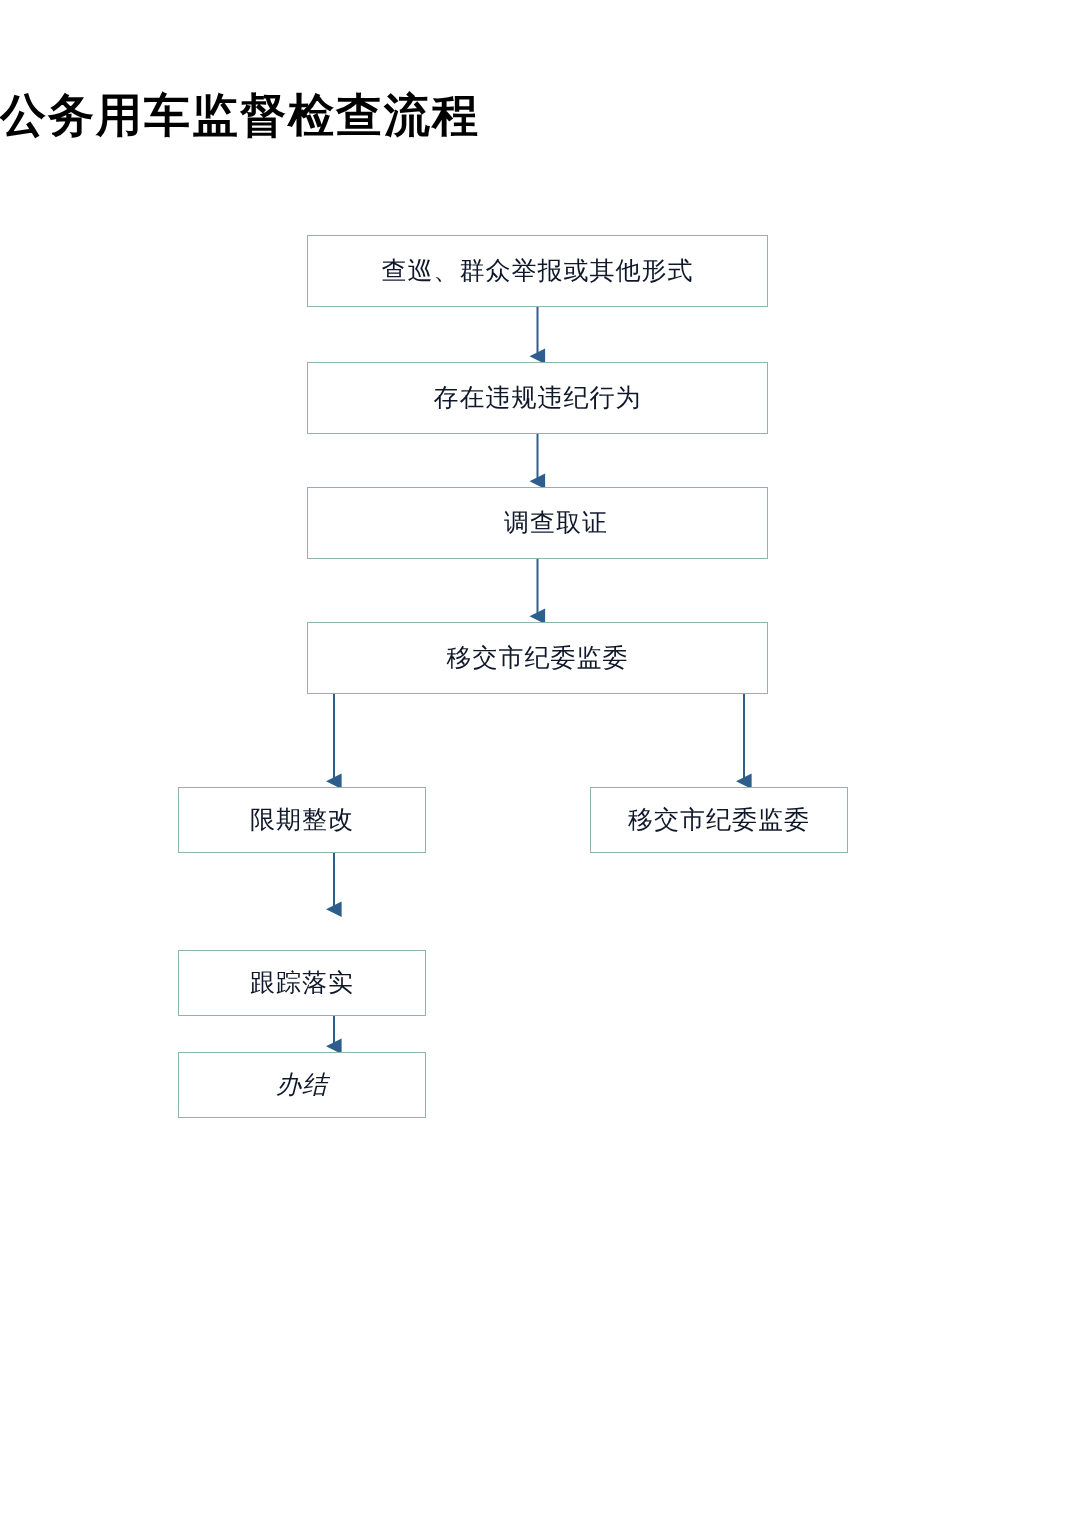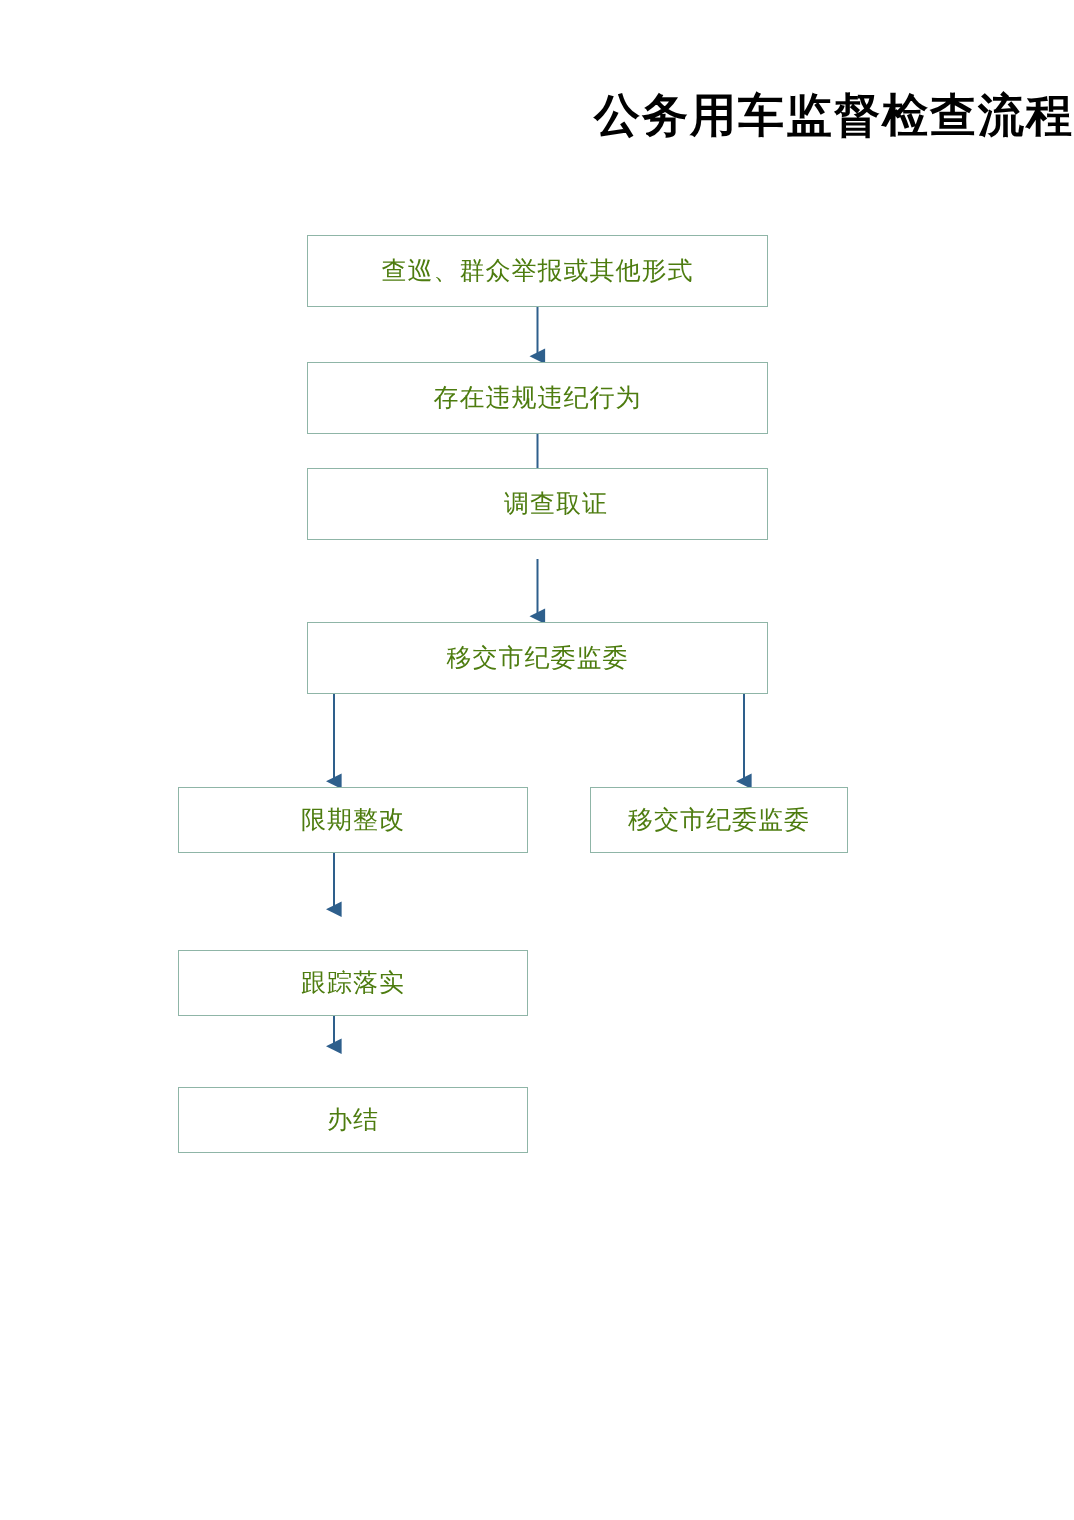--- a/index.html
+++ b/index.html
@@ -21,65 +21,65 @@
     top: 0;
     width: 1074px;
     height: 1520px;
   }
 
   .page-title {
     position: absolute;
     left: 0;
     top: 88px;
     width: 1074px;
-    text-align: right;
+    text-align: left;
     font-family: "DejaVu Serif", "Liberation Serif", serif;
     font-weight: bold;
     font-size: 46px;
     letter-spacing: 2px;
     color: #000000;
     line-height: 1.2;
   }
 
   .node {
     position: absolute;
     box-sizing: border-box;
     background: #ffffff;
     border: 1.4px solid #8FB5A7;
     display: flex;
     align-items: center;
     justify-content: center;
-    color: #4d7c0f;
+    color: #0f172a;
     font-family: "DejaVu Serif", "Liberation Serif", serif;
     font-size: 25px;
     letter-spacing: 1px;
     line-height: 1.15;
     white-space: nowrap;
   }
 
   
   .node.trunk {
     left: 307px;
     width: 461px;
     height: 72px;
   }
   #node-0 { top: 235px; }
   #node-1 { top: 362px; text-align: right; }
-  #node-2 { top: 468px; padding-left: 37px; }
+  #node-2 { top: 487px; padding-left: 37px; }
   #node-3 { top: 622px; }
 
   
   .node.branch-left {
     left: 178px;
-    width: 350px;
+    width: 248px;
     height: 66px;
   }
   #node-4 { top: 787px; }
   #node-5 { top: 915px; margin-top: 35px; }
-  #node-6 { top: 1087px; }
+  #node-6 { top: 1052px; font-style: italic; }
 
   
   .node.branch-right {
     left: 590px;
     width: 258px;
     height: 66px;
     top: 787px;
   }
 
   .arrow-layer {

